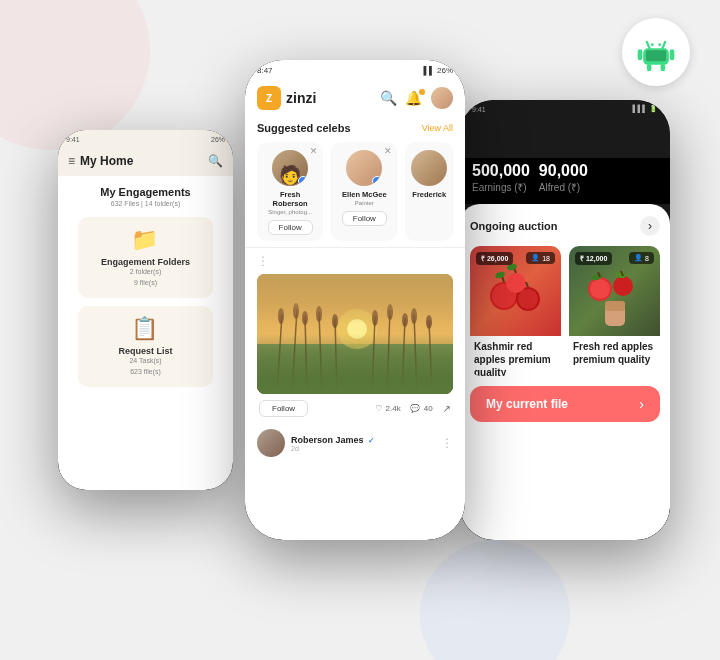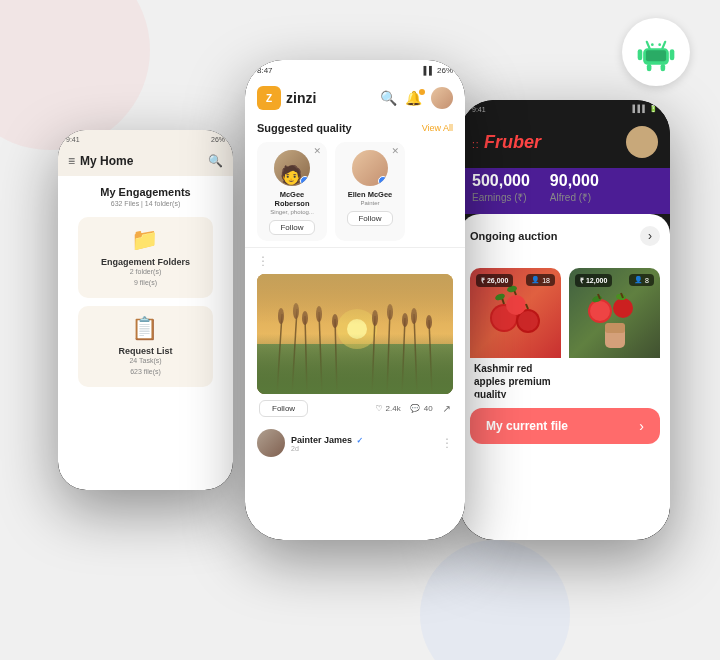--- a/index.html
+++ b/index.html
@@ -450,24 +450,25 @@
       font-style: italic;
     }
     .right-avatar {
       width: 32px;
       height: 32px;
       border-radius: 50%;
       background: #c8a87a;
       overflow: hidden;
     }
     .right-stats {
-      background: #4c1d95;
+      background: #000000;
       padding: 4px 12px 10px;
       display: flex;
-      gap: 20px;
+      gap: 9px;
+      margin-top: 40px;
     }
     .right-stat {
     }
     .right-stat-value {
       font-size: 16px;
       font-weight: 700;
       color: #fff;
     }
     .right-stat-label {
       font-size: 10px;
@@ -478,21 +479,21 @@
       background: #fff;
       border-radius: 20px 20px 0 0;
       flex: 1;
       padding: 12px 10px;
       position: relative;
     }
     .auction-header {
       display: flex;
       justify-content: space-between;
       align-items: center;
-      margin-bottom: 22px;
+      margin-bottom: 10px;
     }
     .auction-title {
       font-size: 11px;
       font-weight: 700;
       color: #222;
     }
     .auction-arrow {
       font-size: 12px;
       color: #333;
       background: #f0f0f0;
@@ -720,47 +721,53 @@
         </div>
         <div class="center-header-icons">
           <span class="center-header-icon">🔍</span>
           <span class="center-header-icon notif-dot">🔔</span>
           <div class="avatar-sm" style="background: linear-gradient(135deg, #e8c4a0, #c49070);"></div>
         </div>
       </div>
 
       <div class="suggested-section">
         <div class="suggested-header">
-          <span class="suggested-title">Suggested quality</span>
+          <span class="suggested-title">Suggested celebs</span>
           <span class="view-all">View All</span>
         </div>
         <div class="celebs-row">
 
           <div class="celeb-card">
             <span class="celeb-close">✕</span>
             <div class="celeb-avatar">
               <div class="face-alfred">🧑</div>
               <div class="verified-badge">✓</div>
             </div>
-            <div class="celeb-name">McGee Roberson</div>
+            <div class="celeb-name">Fresh Roberson</div>
             <div class="celeb-desc">Singer, photog...</div>
             <button class="follow-btn">Follow</button>
           </div>
 
           <div class="celeb-card">
             <span class="celeb-close">✕</span>
             <div class="celeb-avatar">
               <div class="face-ellen"></div>
               <div class="verified-badge">✓</div>
             </div>
             <div class="celeb-name">Ellen McGee</div>
             <div class="celeb-desc">Painter</div>
             <button class="follow-btn">Follow</button>
           </div>
 
+          <div class="celeb-card" style="width:50px; overflow:hidden;">
+            <div class="celeb-avatar">
+              <div class="face-fred"></div>
+            </div>
+            <div class="celeb-name">Frederick</div>
+          </div>
         </div>
       </div>
 
       <div class="post-section">
         <div class="post-header">
           <span class="post-menu">⋮</span>
         </div>
 
         <div class="post-image">
           <div class="post-image-sky"></div>
@@ -826,46 +833,39 @@
             <span style="font-size:10px; color:#666;">↗</span>
           </div>
         </div>
       </div>
 
       <div style="padding: 8px 12px 4px; display:flex; align-items:center; justify-content:space-between;">
         <div class="post-author">
           <div class="post-avatar" style="background: linear-gradient(135deg, #b0a090, #806050);"></div>
           <div>
             <div class="post-name">
-              <span>Painter James</span>
+              <span>Roberson James</span>
               <span style="color:#3b82f6; font-size:8px; margin-left:2px;">✓</span>
             </div>
             <div class="post-time">2d</div>
           </div>
         </div>
         <span class="post-menu">⋮</span>
       </div>
     </div>
   </div>
 
   <div class="phone phone-right">
     <div class="screen" style="display:flex; flex-direction:column;">
 
       <div class="right-status">
         <span>9:41</span>
         <span>▌▌▌ 🔋</span>
       </div>
 
-      <div class="right-header">
-        <div>
-          <span class="fruber-dots">::</span>
-          <span class="fruber-logo">Fruber</span>
-        </div>
-        <div class="right-avatar"></div>
-      </div>
 
       <div class="right-stats">
         <div class="right-stat">
           <div class="right-stat-value">500,000</div>
           <div class="right-stat-label">Earnings (₹)</div>
         </div>
         <div class="right-stat">
           <div class="right-stat-value">90,000</div>
           <div class="right-stat-label">Alfred (₹)</div>
         </div>
@@ -926,20 +926,23 @@
                 <line x1="48" y1="25" x2="46" y2="20" stroke="#5a3a10" stroke-width="2"></line>
               </svg>
             </div>
             <div class="auction-card-overlay">
               <span class="auction-price-badge">₹ 12,000</span>
               <span class="auction-bidders">
                 <span>👤</span>
                 <span>8</span>
               </span>
             </div>
+            <div class="auction-card-info">
+              <div class="auction-card-name">Fresh red apples premium quality</div>
+            </div>
           </div>
         </div>
 
         <div class="my-stock-btn">
           <span class="my-stock-text">My current file</span>
           <span class="my-stock-arrow">›</span>
         </div>
       </div>
     </div>
   </div>

